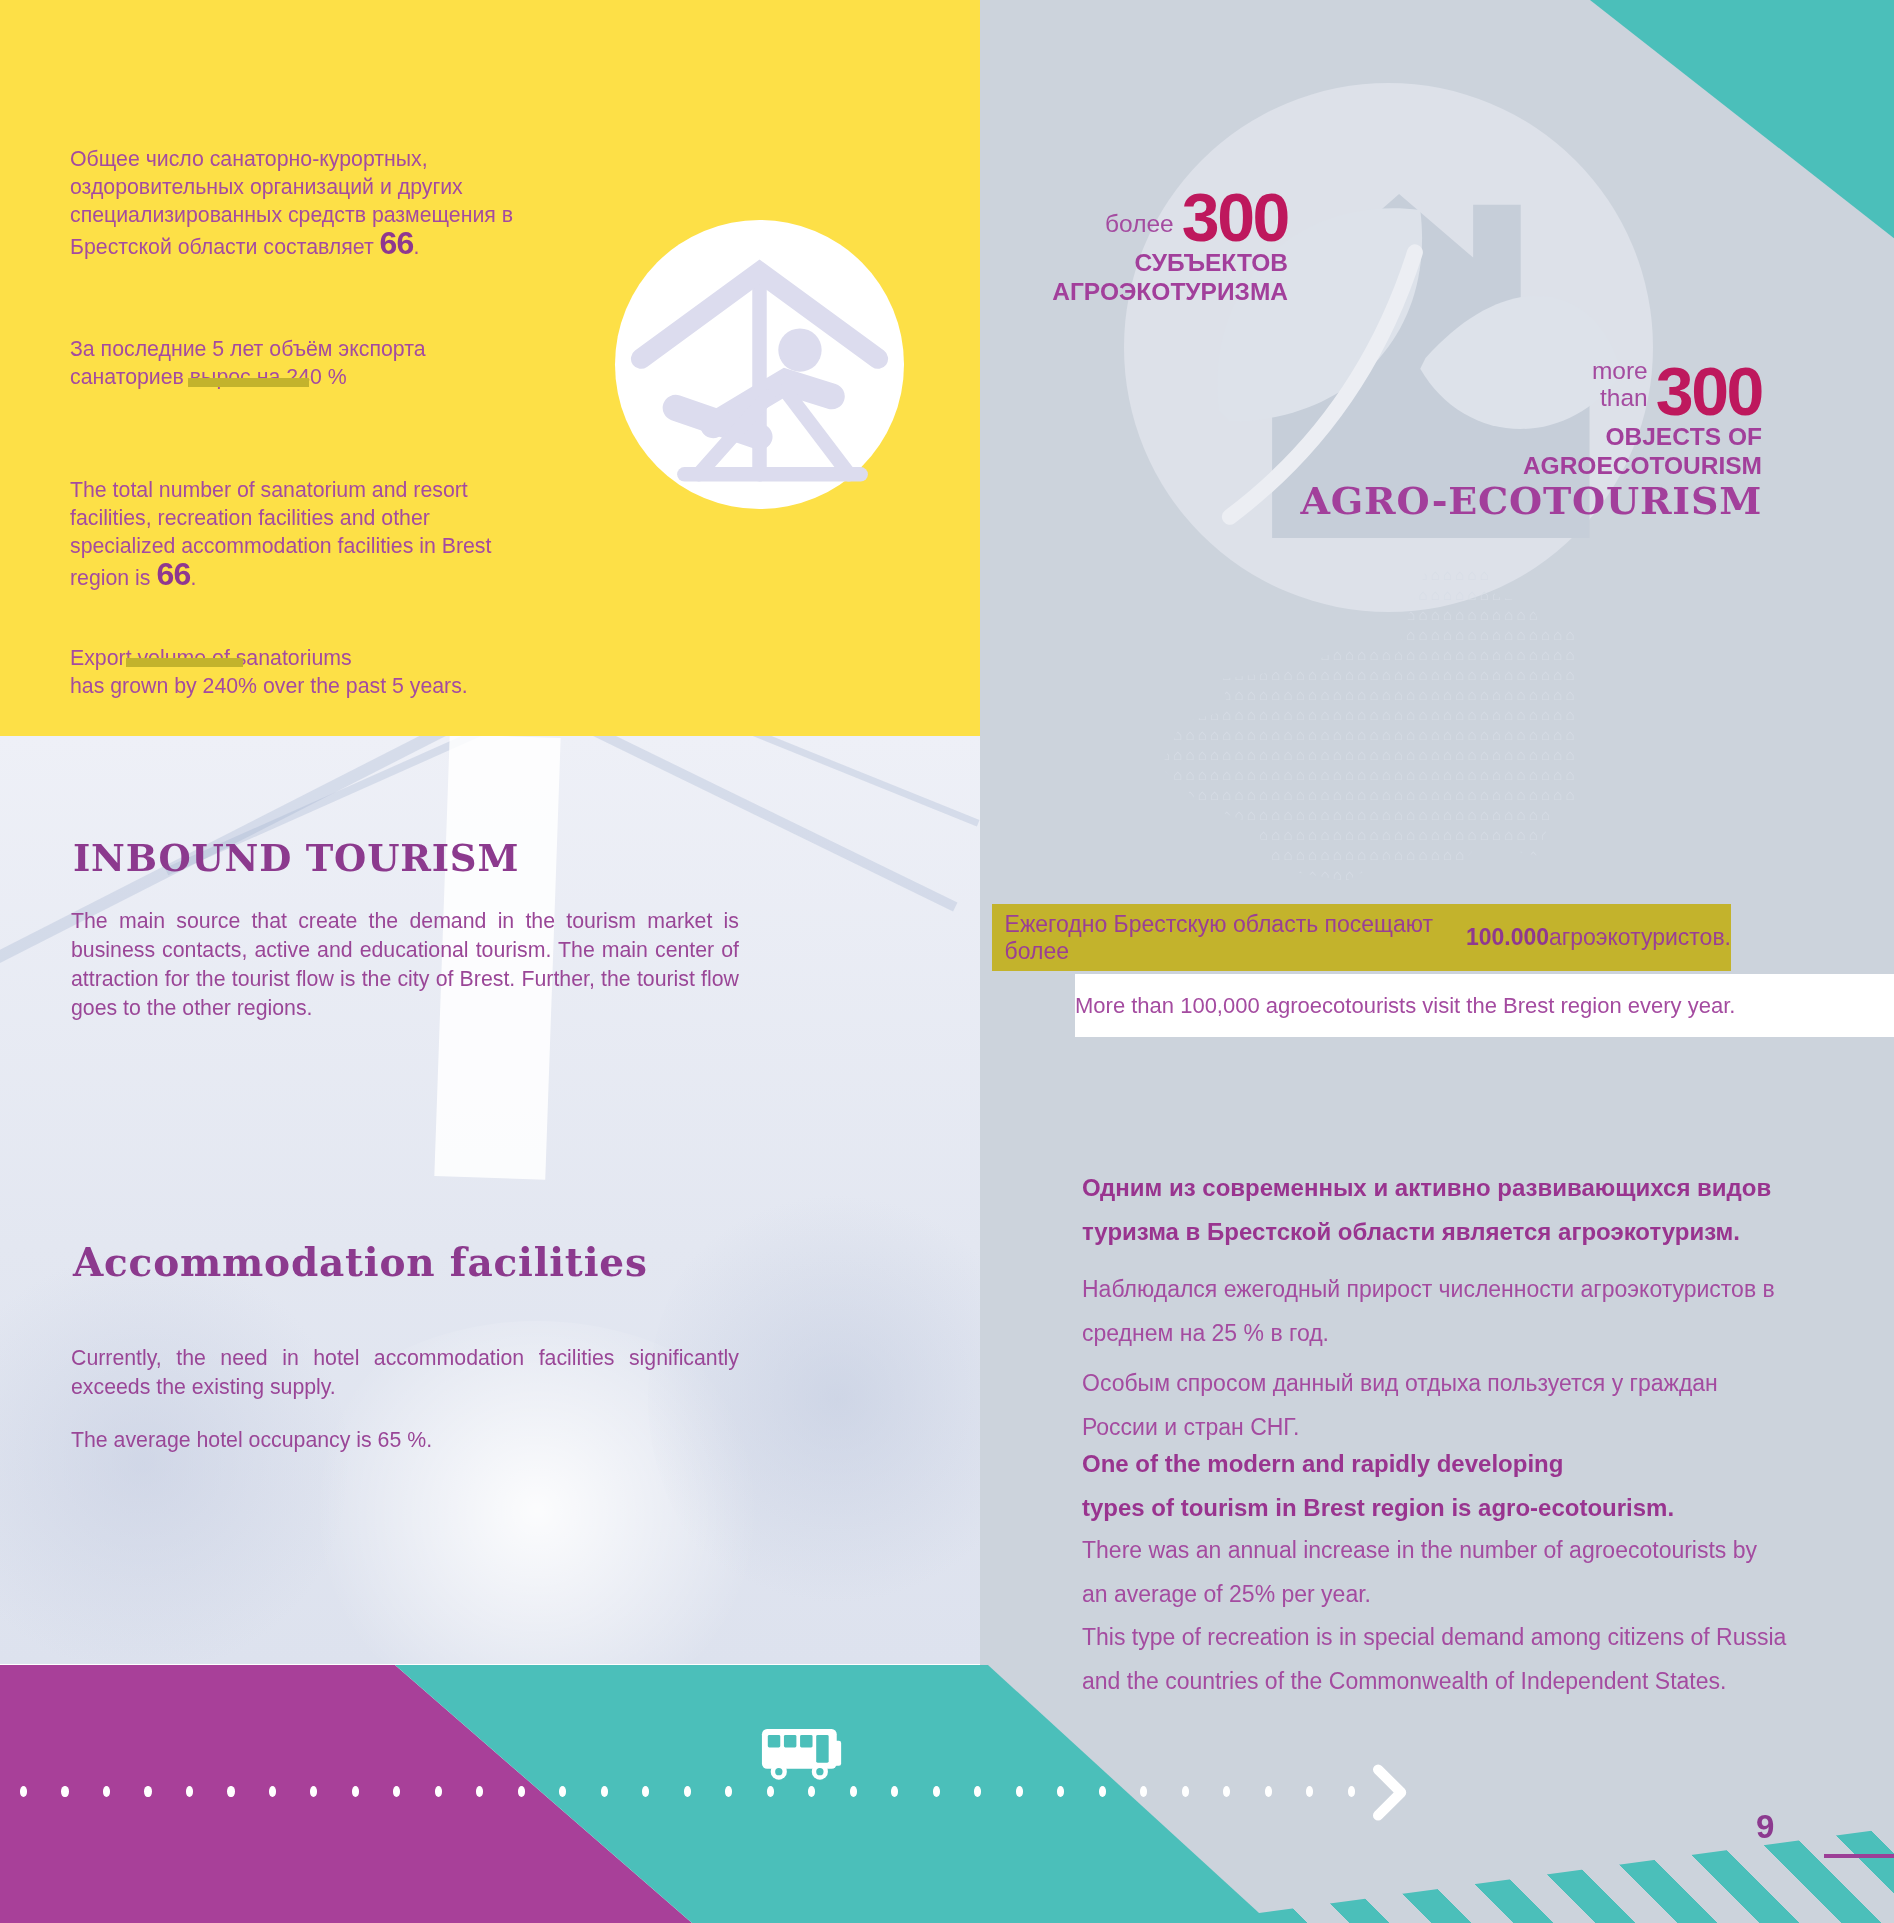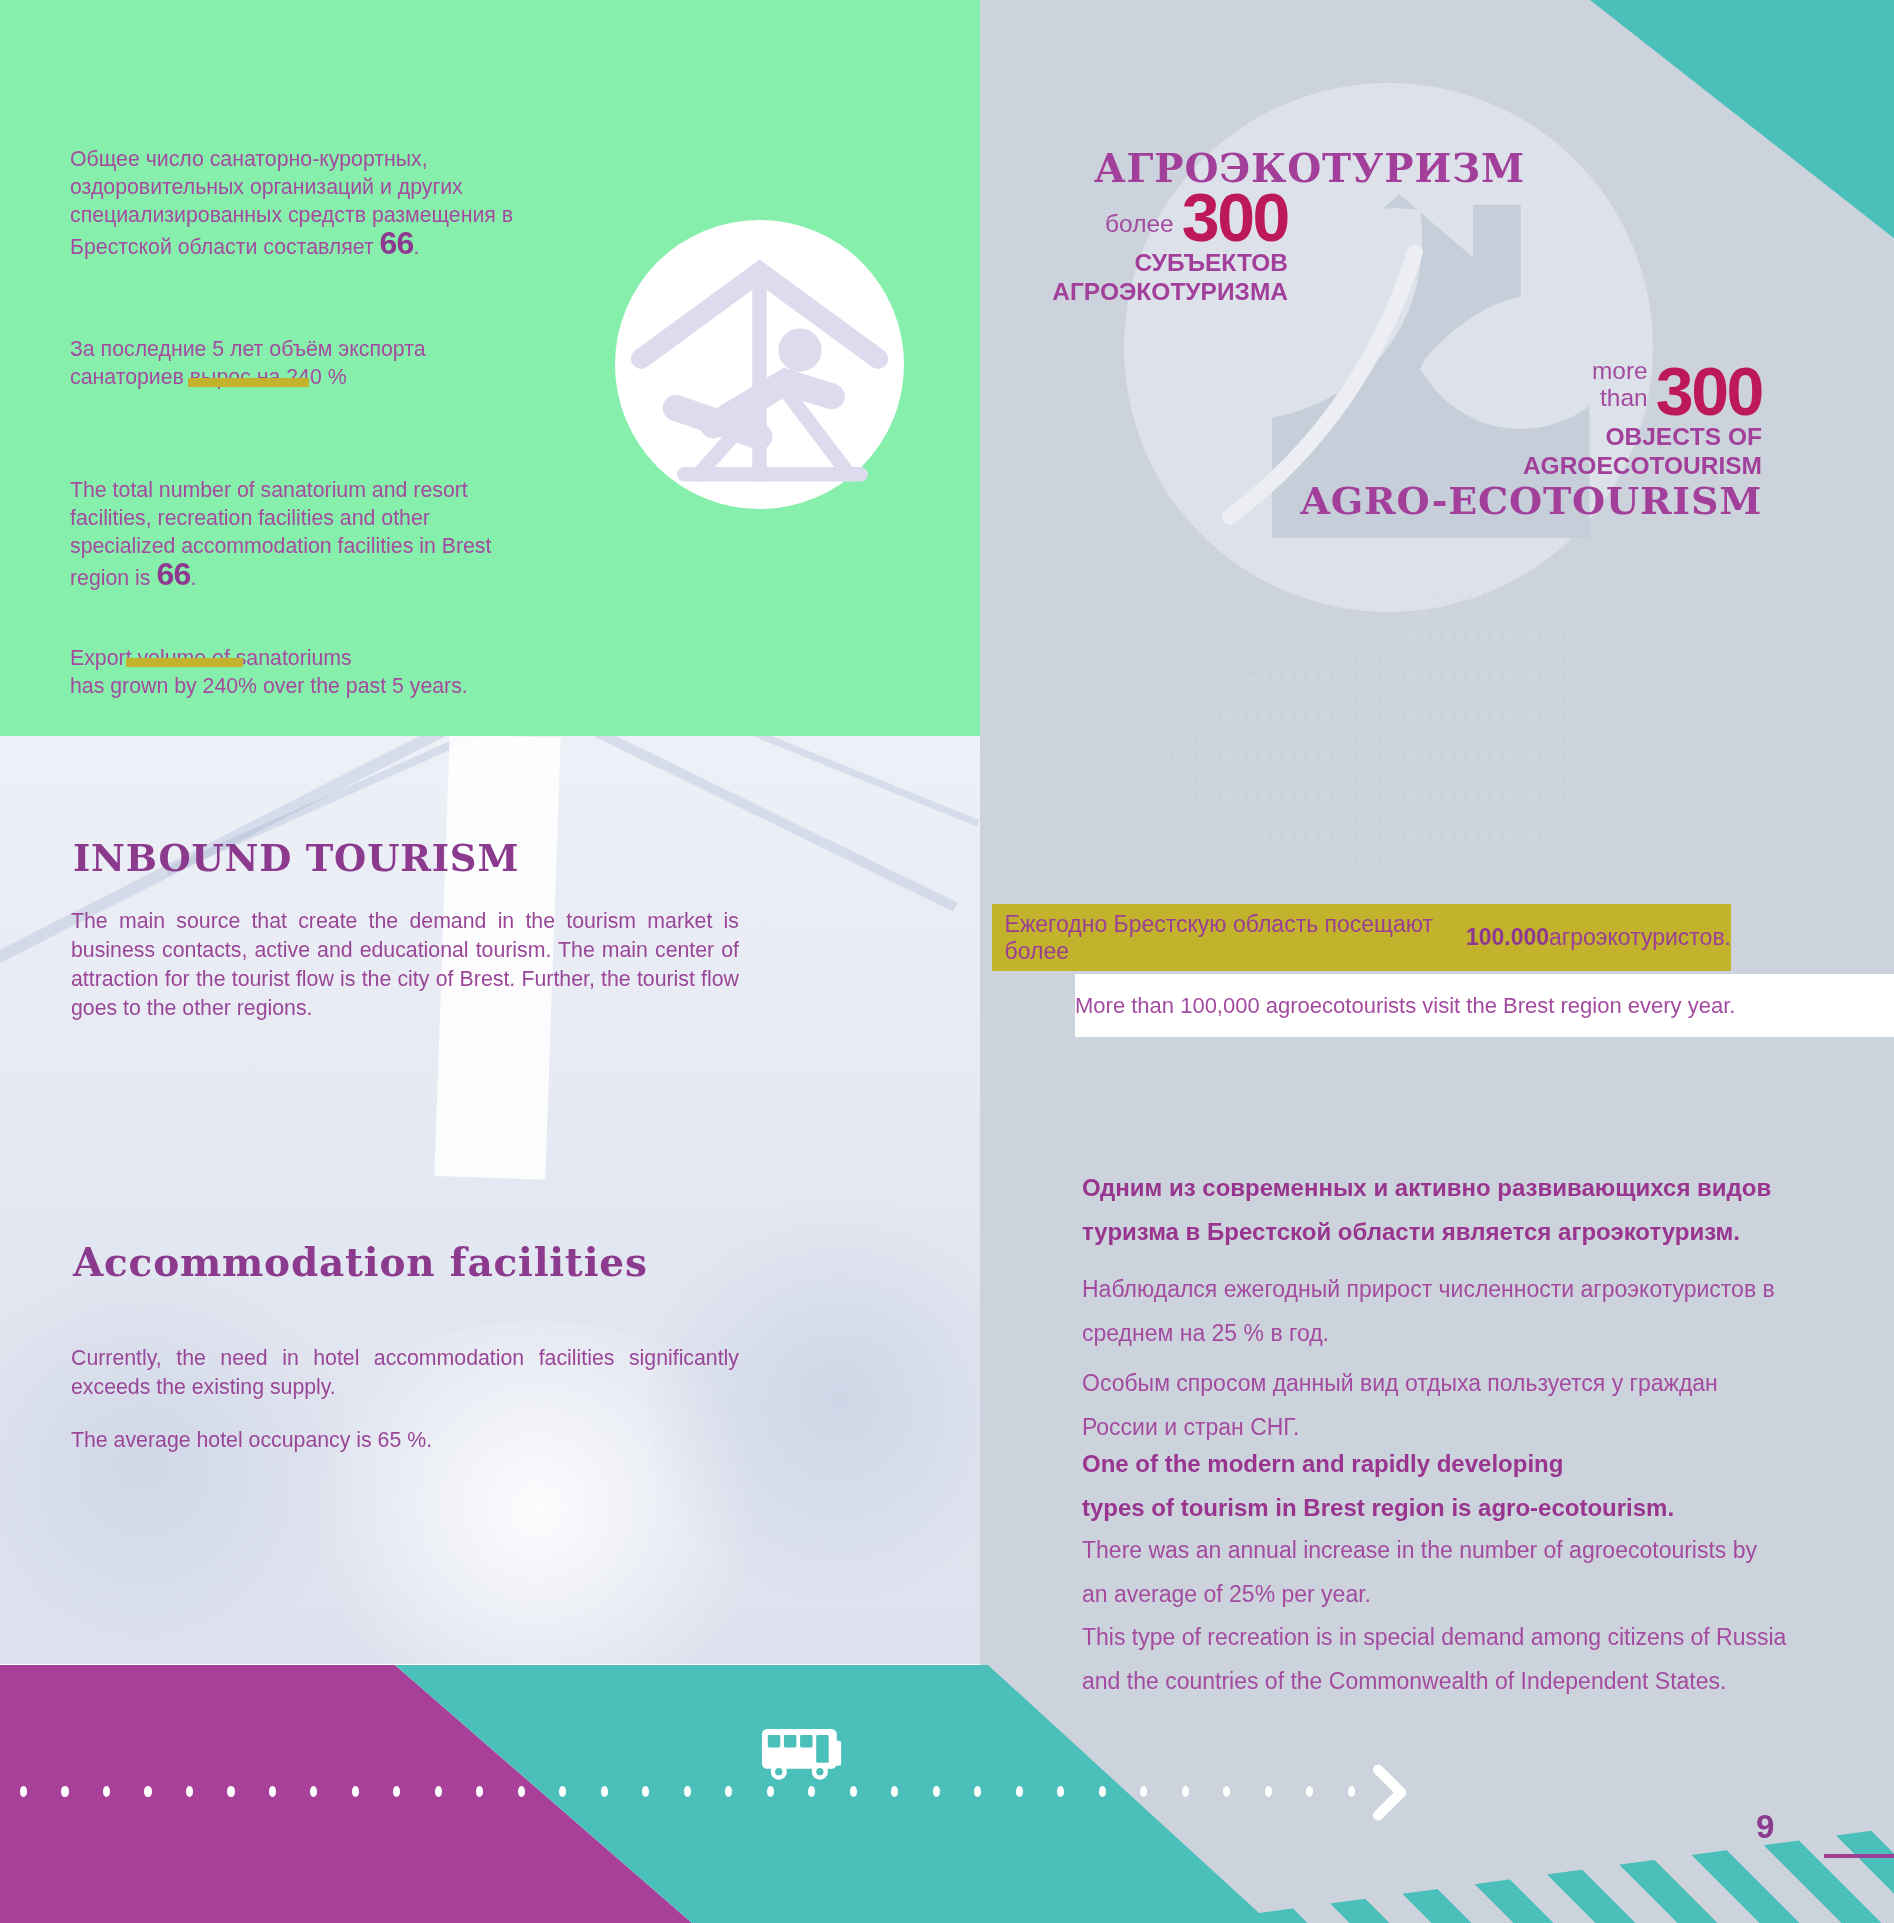--- a/index.html
+++ b/index.html
@@ -1,21 +1,21 @@
 <!DOCTYPE html>
 <html style="font-size:12.6px"><head>
 <meta charset="utf-8">
 <style>
   html,body{margin:0;padding:0;background:#ffffff;}
   .canvas{position:relative;width:1895px;height:1923px;overflow:hidden;
           font-family:"Liberation Sans",sans-serif;}
   .abs{position:absolute;}
 
   
-  .lavender-panel{left:0;top:0;width:980px;height:736px;background:#86efac;}
+  .lavender-panel{left:0;top:0;width:980px;height:736px;background:#fde047;}
   .photo-area{left:0;top:736px;width:980px;height:928px;background:linear-gradient(180deg,#eef0f7 0%,#e3e7f1 55%,#dde2ee 100%);overflow:hidden;}
   .truss{position:absolute;background:rgba(160,175,205,0.30);}
   .pillar{position:absolute;background:rgba(255,255,255,0.85);}
   .blob{position:absolute;border-radius:50%;}
 
   .ru-stat,.en-stat{white-space:pre-line;color:#a44ba0;font-size:21.3px;line-height:28px;}
   .big66{font-size:32px;font-weight:800;color:#8f3890;letter-spacing:-0.8px;}
   .yellow-underline{background:#c3b32c;height:8.7px;}
 
   .icon-circle{left:615px;top:220px;width:289px;height:289px;border-radius:50%;background:#ffffff;}
@@ -162,21 +162,20 @@
       <div>⌂⌂⌂⌂⌂⌂⌂⌂⌂⌂⌂⌂⌂⌂⌂⌂⌂⌂⌂⌂⌂⌂⌂⌂⌂⌂⌂⌂⌂⌂⌂⌂⌂⌂</div>
       <div>⌂⌂⌂⌂⌂⌂⌂⌂⌂⌂⌂⌂⌂⌂⌂⌂⌂⌂⌂⌂⌂⌂⌂⌂⌂⌂⌂⌂⌂⌂⌂⌂⌂⌂</div>
       <div>⌂⌂⌂⌂⌂⌂⌂⌂⌂⌂⌂⌂⌂⌂⌂⌂⌂⌂⌂⌂⌂⌂⌂⌂⌂⌂⌂⌂⌂⌂⌂⌂⌂⌂</div>
       <div>⌂⌂⌂⌂⌂⌂⌂⌂⌂⌂⌂⌂⌂⌂⌂⌂⌂⌂⌂⌂⌂⌂⌂⌂⌂⌂⌂⌂⌂⌂⌂⌂⌂⌂</div>
       <div>⌂⌂⌂⌂⌂⌂⌂⌂⌂⌂⌂⌂⌂⌂⌂⌂⌂⌂⌂⌂⌂⌂⌂⌂⌂⌂⌂⌂⌂⌂⌂⌂⌂⌂</div>
       <div>⌂⌂⌂⌂⌂⌂⌂⌂⌂⌂⌂⌂⌂⌂⌂⌂⌂⌂⌂⌂⌂⌂⌂⌂⌂⌂⌂⌂⌂⌂⌂⌂⌂⌂</div>
     </div>
 
   <div class="abs teal-corner"></div>
 
-  <div class="abs ru-heading">АГРОЭКОТУРИЗМ</div>
 
   <div class="abs stat-block ru-stat-block">
     <div class="stat-row">
       <div class="stat-prefix">более</div>
       <div class="stat-num">300</div>
     </div>
     <div class="stat-sub">СУБЪЕКТОВ</div>
     <div class="stat-sub">АГРОЭКОТУРИЗМА</div>
   </div>
 

